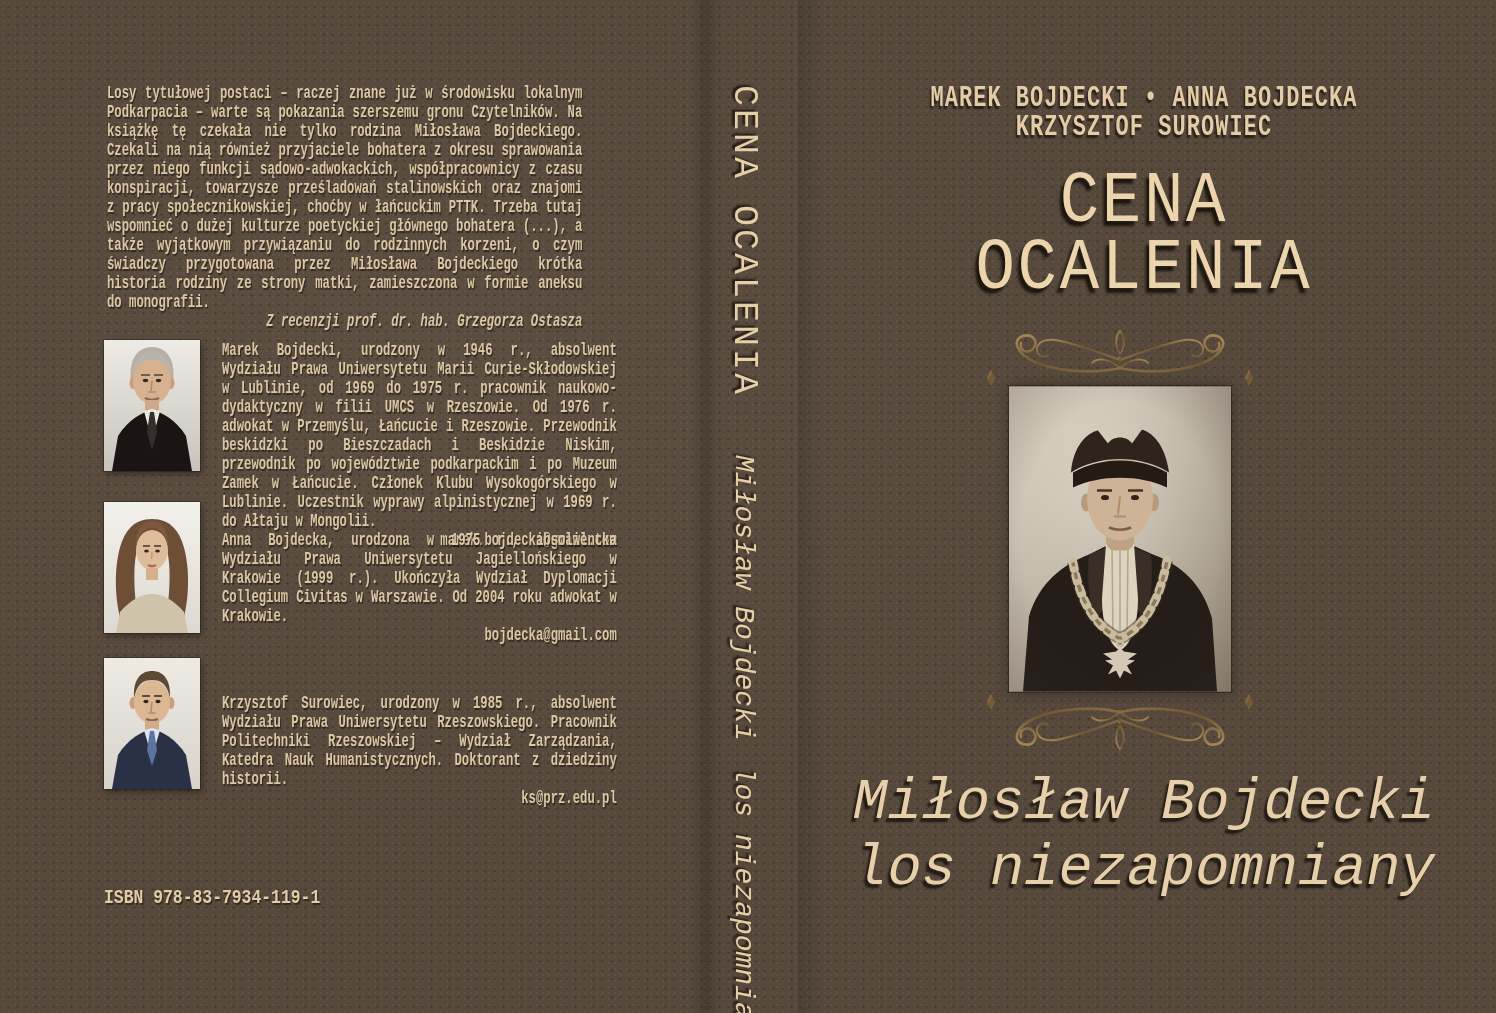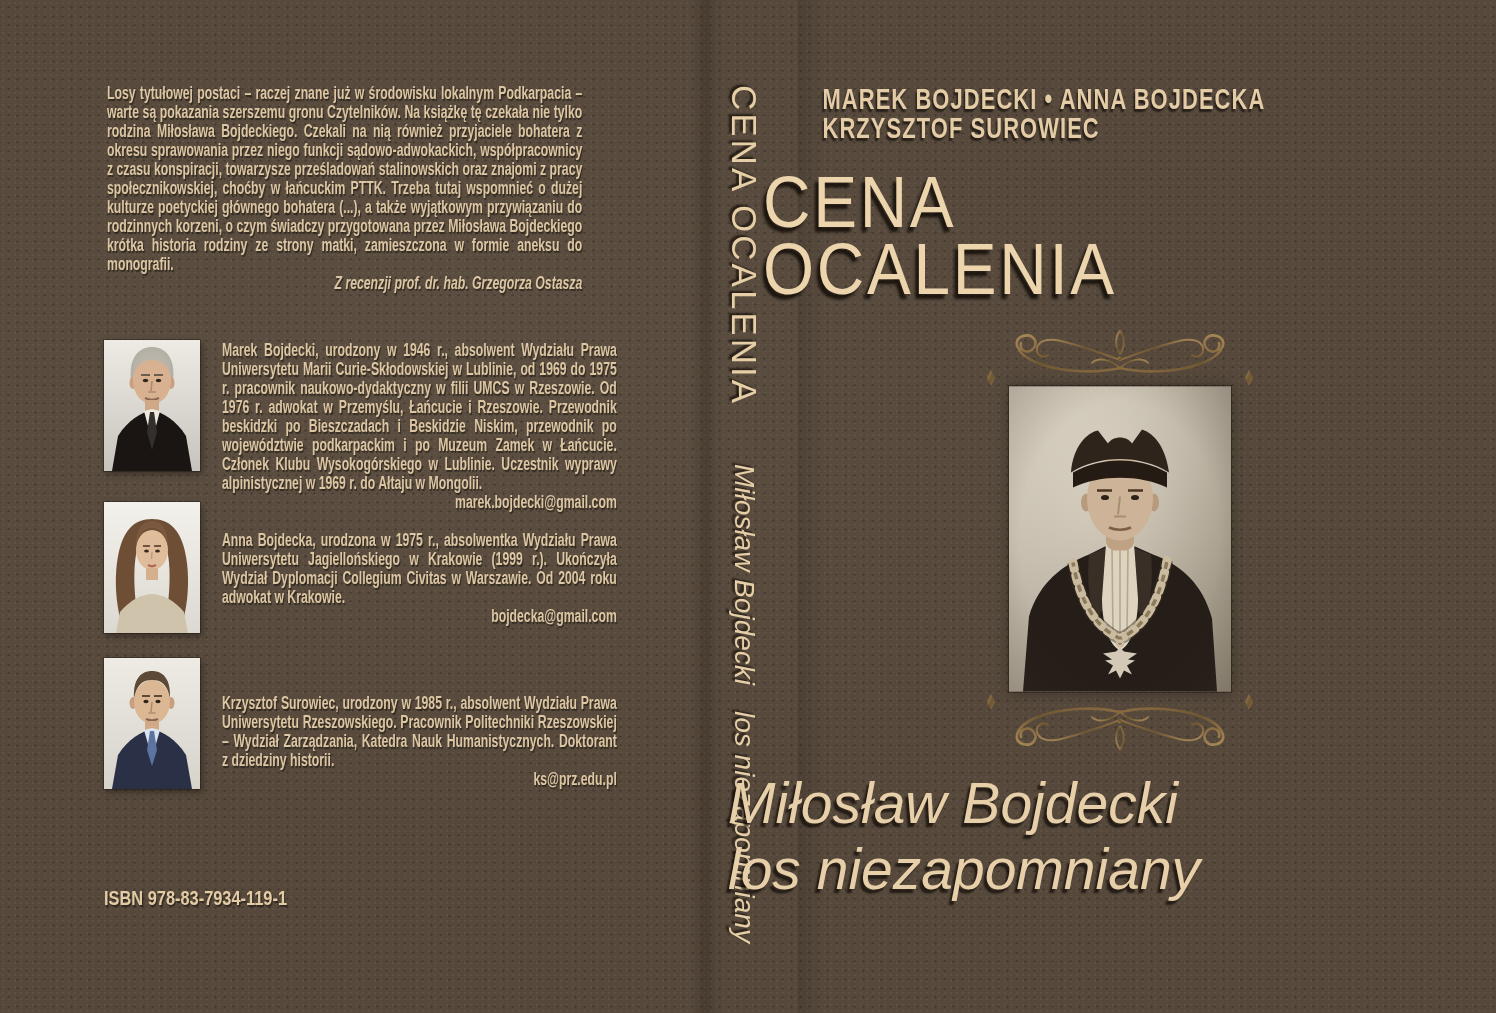--- a/index.html
+++ b/index.html
@@ -5,21 +5,21 @@
   html,body{margin:0;padding:0;background:#2e2822;}
   .page{
     position:relative;width:1496px;height:1013px;overflow:hidden;
     background-color:#56493c;
     background-image:
       radial-gradient(rgba(235,214,182,.05) 1px, transparent 1.4px),
       radial-gradient(rgba(15,9,4,.22) 1px, transparent 1.4px),
       radial-gradient(1100px 650px at 28% 38%, rgba(255,240,220,.035), transparent 70%);
     background-size:6px 6px, 9px 9px, 100% 100%;
     background-position:0 0, 4px 3px, 0 0;
-    font-family:Liberation Sans, sans-serif;
+    font-family:Liberation Mono, monospace;
   }
   .abs{position:absolute;}
   .fold{position:absolute;top:0;height:100%;pointer-events:none;}
   .fold-a{left:690px;width:36px;background:linear-gradient(90deg,rgba(18,12,7,0) 0%,rgba(18,12,7,.22) 45%,rgba(18,12,7,.07) 70%,rgba(18,12,7,0) 100%);}
   .fold-b{left:798px;width:28px;background:linear-gradient(90deg,rgba(18,12,7,.16),rgba(18,12,7,0));}
 
   
   .cond{transform:scaleX(.7);transform-origin:0 0;}
   .body-text{
     font-weight:700;font-size:17.5px;line-height:19px;color:#dcc6a3;
@@ -43,21 +43,21 @@
     transform:rotate(90deg);transform-origin:0 0;
     display:flex;align-items:center;
   }
   .spine-title{font-size:35px;letter-spacing:3px;color:#e6cea7;white-space:nowrap;
     margin-left:85px;text-shadow:-2px 3px 2px rgba(14,9,4,.7);}
   .spine-sub{font-style:italic;font-size:28px;color:#e6cea7;white-space:nowrap;
     margin-left:58px;text-shadow:-2px 3px 2px rgba(14,9,4,.7);}
   .spine-sub .gap{display:inline-block;width:26px;}
 
   
-  .front-col{position:absolute;left:728px;top:0;width:700px;height:100%;}
+  .front-col{position:absolute;left:794px;top:0;width:700px;height:100%;text-align:center;}
   .authors{
     position:absolute;left:0;top:84px;width:100%;
     font-weight:700;font-size:30px;line-height:29px;letter-spacing:1.5px;color:#e4cca6;
     transform:scaleX(.73);transform-origin:50% 0;
     text-shadow:-2px 2.5px 2px rgba(12,8,4,.65);
   }
   .big-title{
     position:absolute;left:0;top:168px;width:100%;
     font-size:73px;line-height:67px;letter-spacing:3px;color:#ecd4ac;
     transform:scaleX(.9);transform-origin:50% 0;

